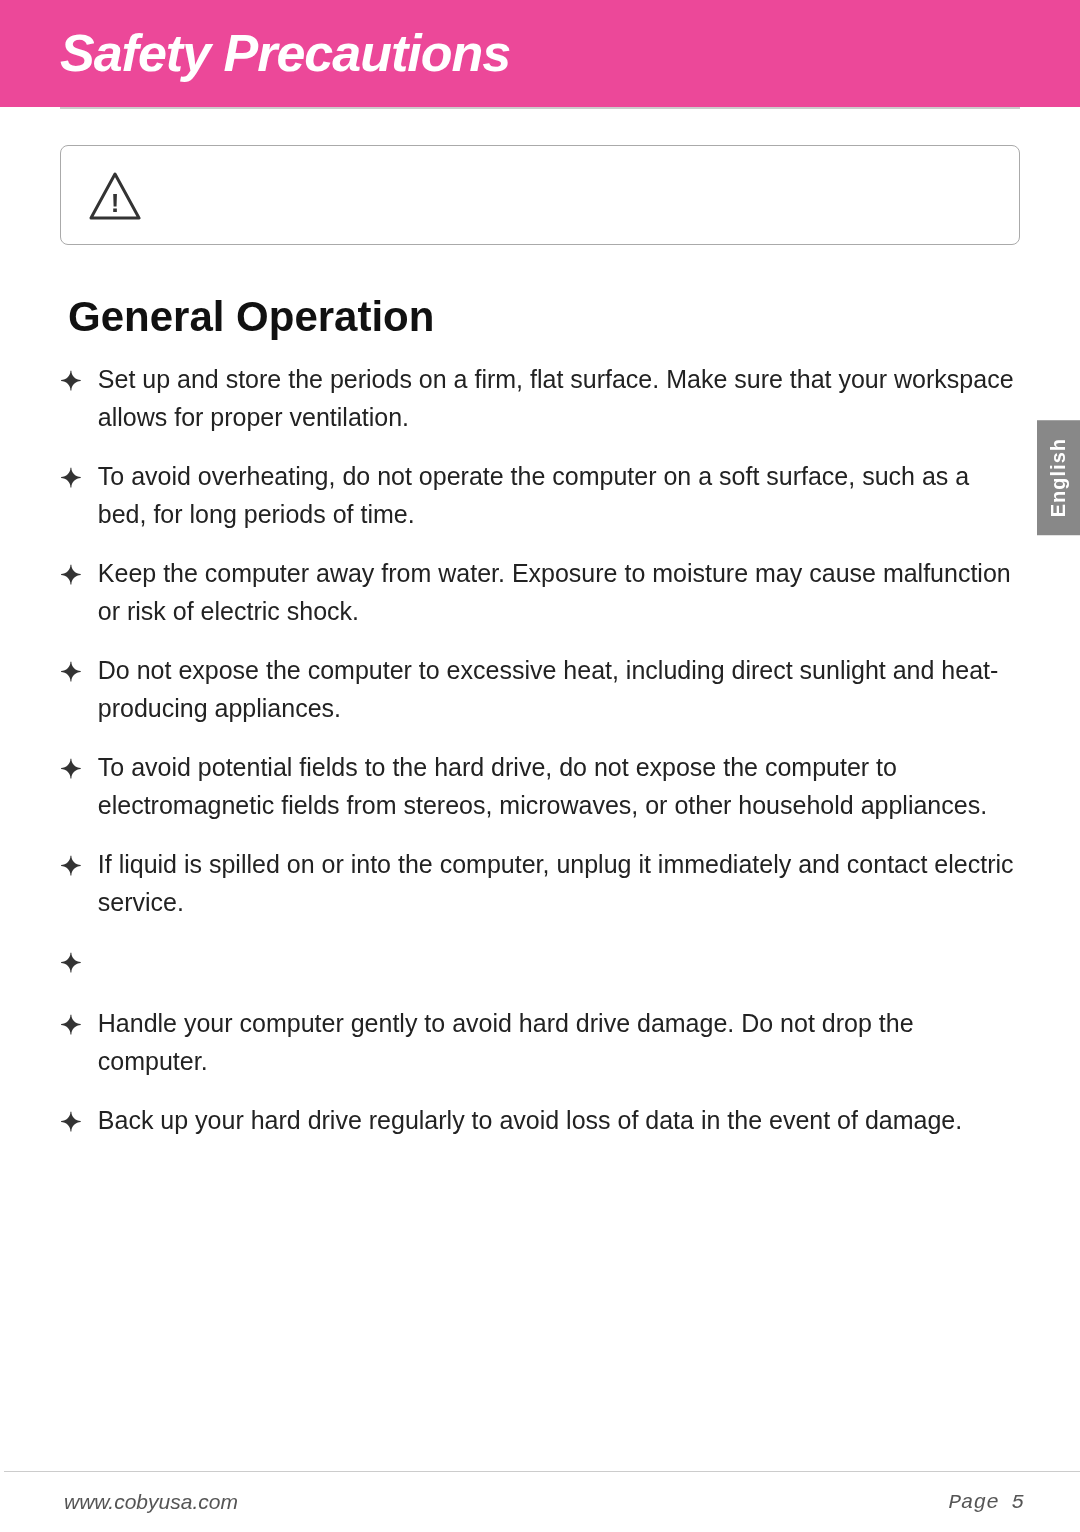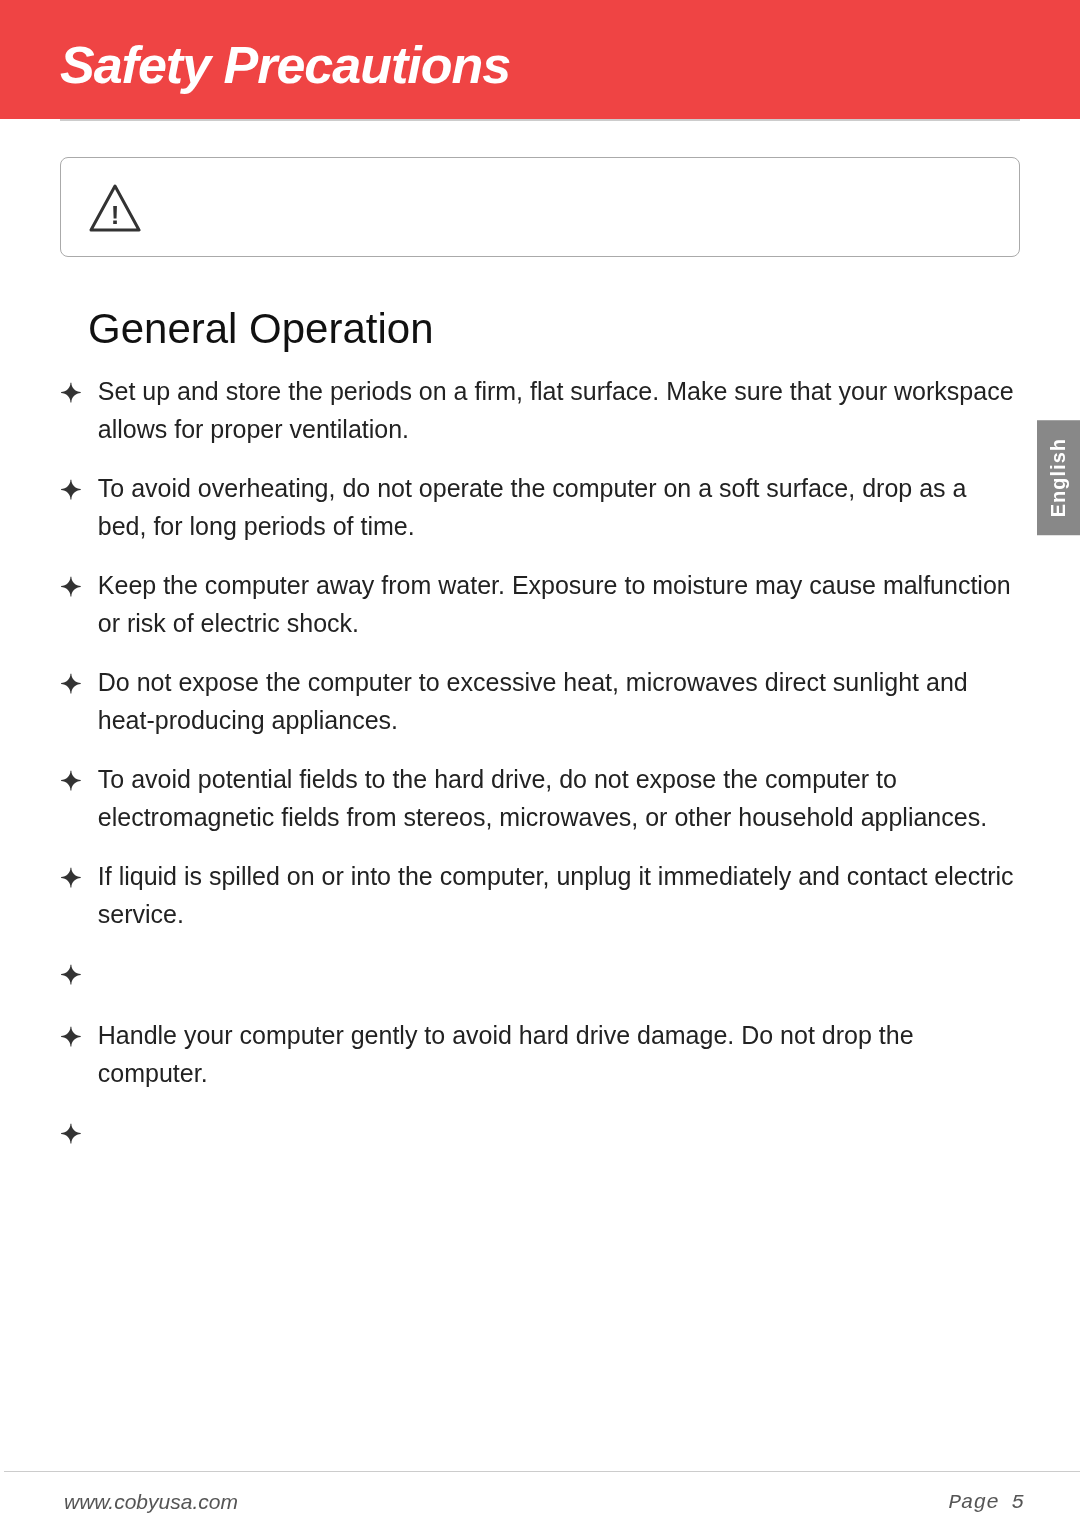--- a/index.html
+++ b/index.html
@@ -11,23 +11,23 @@
     body {
       width: 1080px;
       height: 1532px;
       background: #ffffff;
       font-family: Arial, sans-serif;
       position: relative;
       overflow: hidden;
     }
 
     .header-bar {
-      background: #ef4444;
+      background: #ec4899;
       width: 100%;
-      padding: 35px 60px 24px 60px;
+      padding: 23px 60px 24px 60px;
     }
 
     .header-title {
       font-size: 52px;
       font-weight: 900;
       color: #ffffff;
       letter-spacing: -1px;
       font-style: italic;
     }
 
@@ -56,23 +56,23 @@
     }
 
     .notice-text {
       font-size: 26px;
       color: #222222;
       line-height: 1.5;
     }
 
     .section-title {
       font-size: 42px;
-      font-weight: 400;
+      font-weight: 700;
       color: #111111;
-      margin: 48px 60px 20px 88px;
+      margin: 48px 60px 20px 68px;
     }
 
     .bullet-list {
       margin: 0 60px;
       list-style: none;
     }
 
     .bullet-list li {
       display: flex;
       align-items: flex-start;
@@ -150,47 +150,48 @@
 
 <h2 class="section-title">General Operation</h2>
 
 <ul class="bullet-list">
 <li>
       <span class="bullet-symbol">✦</span>
       <span>Set up and store the periods on a firm, flat surface. Make sure that your workspace allows for proper ventilation.</span>
     </li>
     <li>
       <span class="bullet-symbol">✦</span>
-      <span>To avoid overheating, do not operate the computer on a soft surface, drop as a bed, for long periods of time.</span>
+      <span>To avoid overheating, do not operate the computer on a soft surface, such as a bed, for long periods of time.</span>
     </li>
     <li>
       <span class="bullet-symbol">✦</span>
       <span>Keep the computer away from water. Exposure to moisture may cause malfunction or risk of electric shock.</span>
     </li>
     <li>
       <span class="bullet-symbol">✦</span>
-      <span>Do not expose the computer to excessive heat, microwaves direct sunlight and heat-producing appliances.</span>
+      <span>Do not expose the computer to excessive heat, including direct sunlight and heat-producing appliances.</span>
     </li>
     <li>
       <span class="bullet-symbol">✦</span>
       <span>To avoid potential fields to the hard drive, do not expose the computer to electromagnetic fields from stereos, microwaves, or other household appliances.</span>
     </li>
     <li>
       <span class="bullet-symbol">✦</span>
       <span>If liquid is spilled on or into the computer, unplug it immediately and contact electric service.</span>
     </li>
     <li>
       <span class="bullet-symbol">✦</span>
     </li>
     <li>
       <span class="bullet-symbol">✦</span>
       <span>Handle your computer gently to avoid hard drive damage. Do not drop the computer.</span>
     </li>
     <li>
       <span class="bullet-symbol">✦</span>
+      <span>Back up your hard drive regularly to avoid loss of data in the event of damage.</span>
     </li>
   </ul>
 
 <div class="sidebar-tab">English</div>
 
 <div class="footer">
   <span class="footer-url">www.cobyusa.com</span>
   <span class="footer-page">Page 5</span>
 </div>
 

